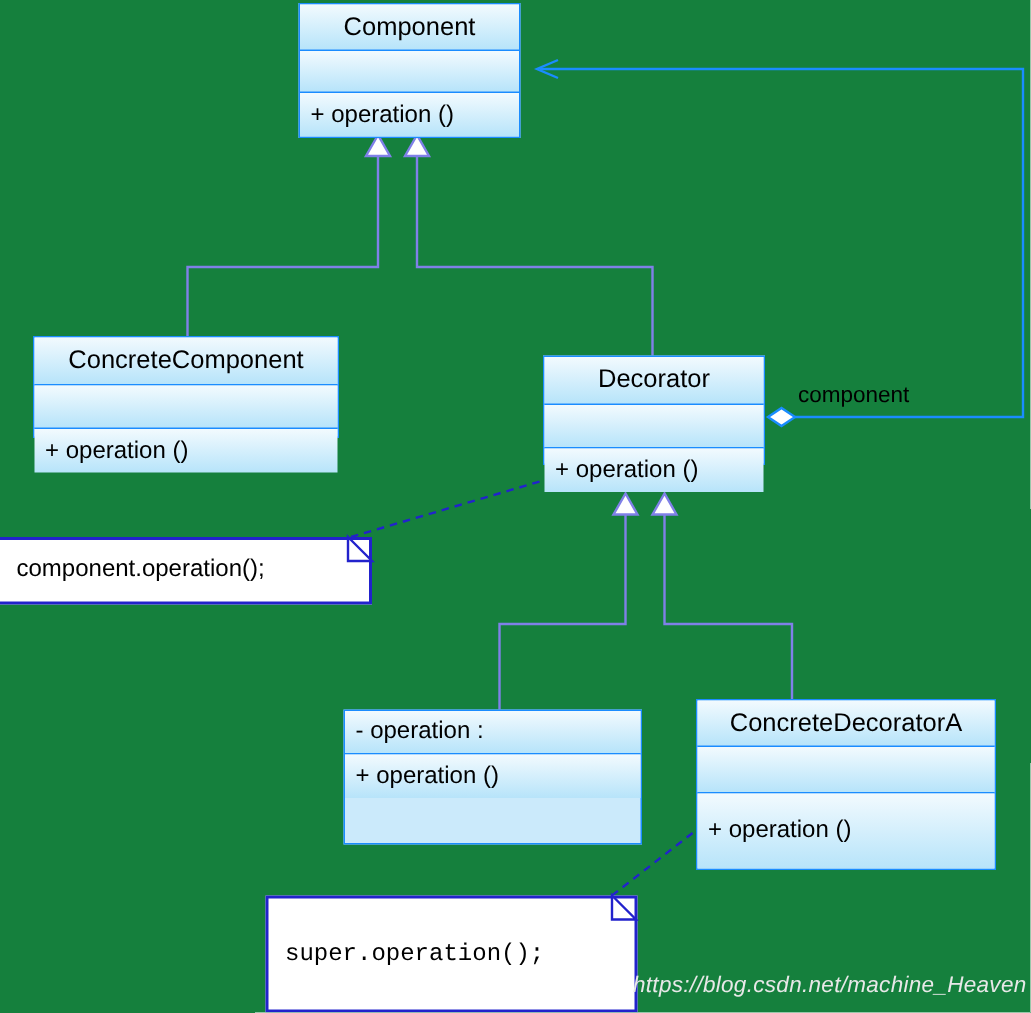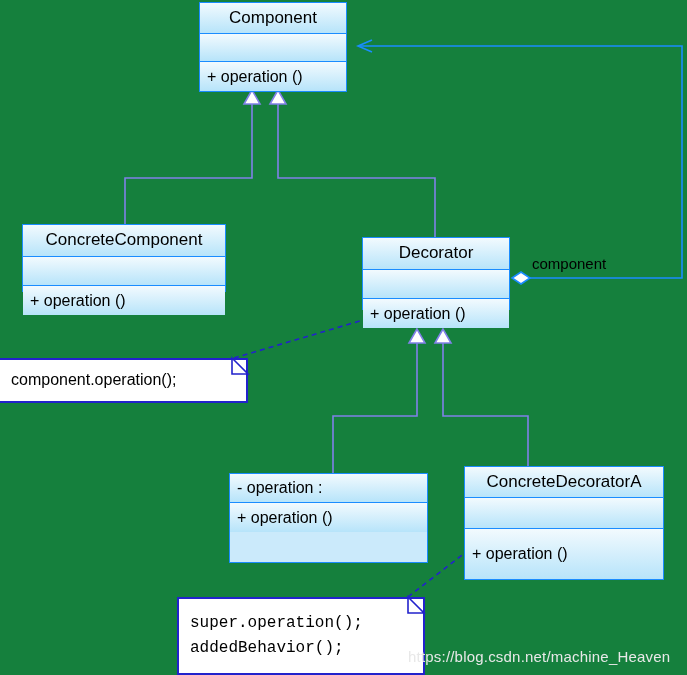--- a/index.html
+++ b/index.html
@@ -199,21 +199,20 @@
 
   <div class="uml-note" style="left:-2px; top:358px; width:250px; height:45px;">
     <div class="nline">component.operation();</div>
   </div>
   <svg class="note-fold layer" viewBox="0 0 687 675" xmlns="http://www.w3.org/2000/svg">
     <polygon points="232,358 248,374 232,374" fill="#ffffff" stroke="#2222cc" stroke-width="1.6"></polygon>
   </svg>
 
   <div class="uml-note" style="left:177px; top:597px; width:248px; height:78px;font-family:Liberation Mono, monospace;">
     <div class="nline">super.operation();</div>
-    <div class="nline">addedBehavior();</div>
   </div>
   <svg class="note-fold layer" viewBox="0 0 687 675" xmlns="http://www.w3.org/2000/svg">
     <polygon points="408,597 424,613 408,613" fill="#ffffff" stroke="#2222cc" stroke-width="1.6"></polygon>
   </svg>
 
-  <div class="watermark" style="left:408px; top:648px;">https://blog.csdn.net/machine_Heaven</div>
+  <div class="watermark" style="left:422px; top:648px;font-style:italic;">https://blog.csdn.net/machine_Heaven</div>
 
 </div>
 
 </body></html>

